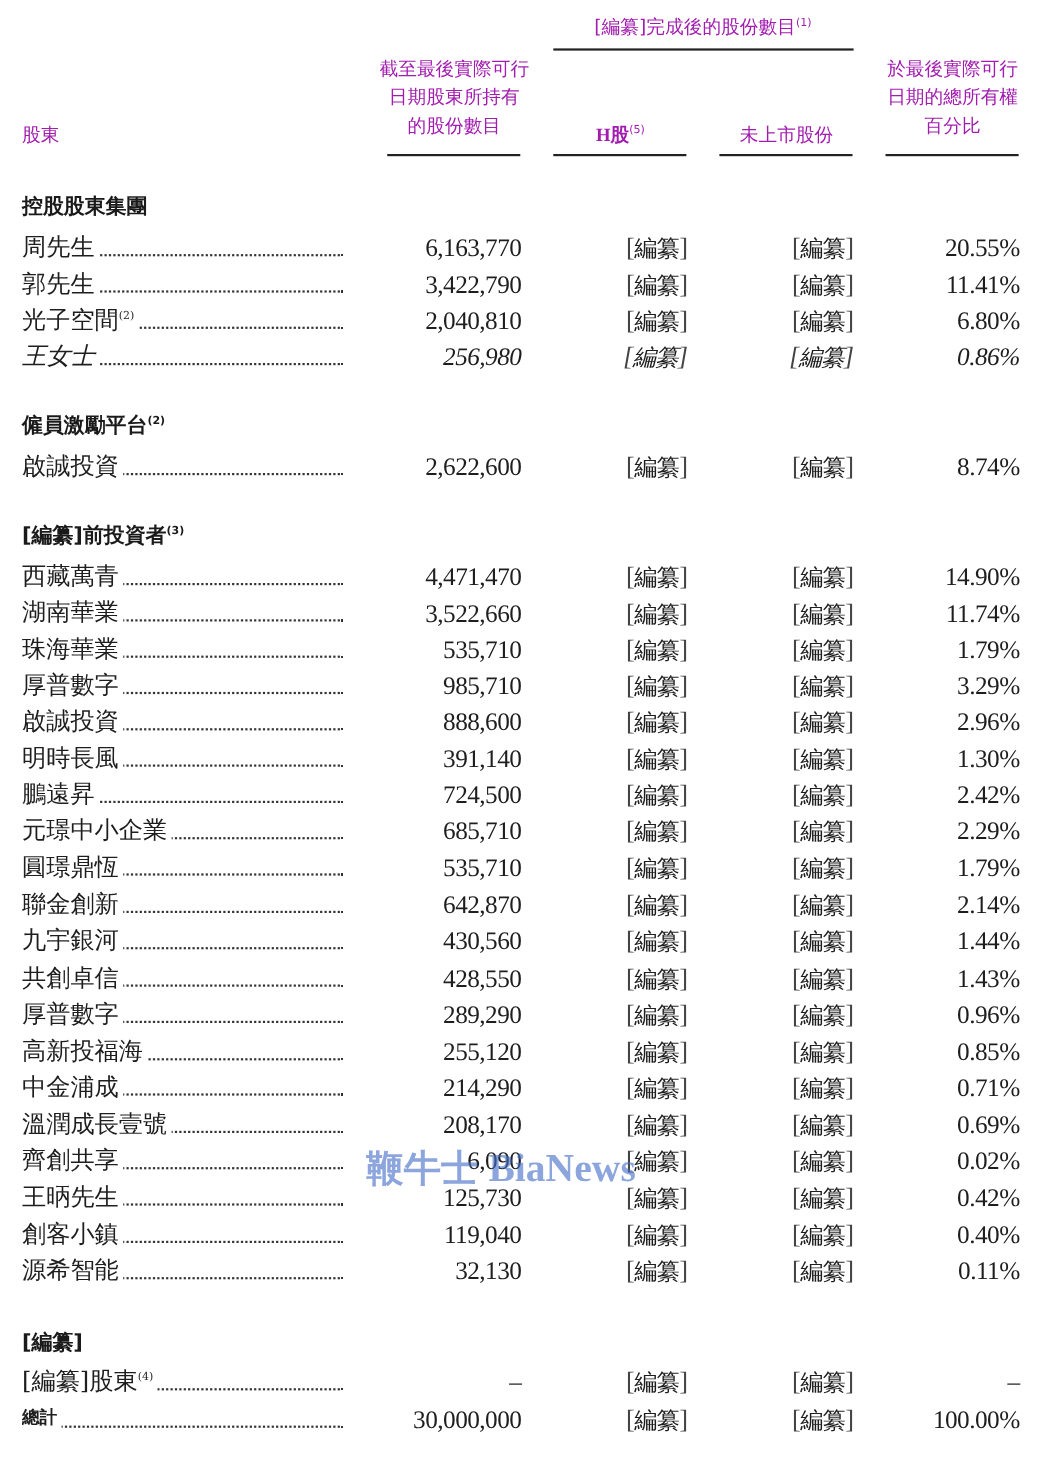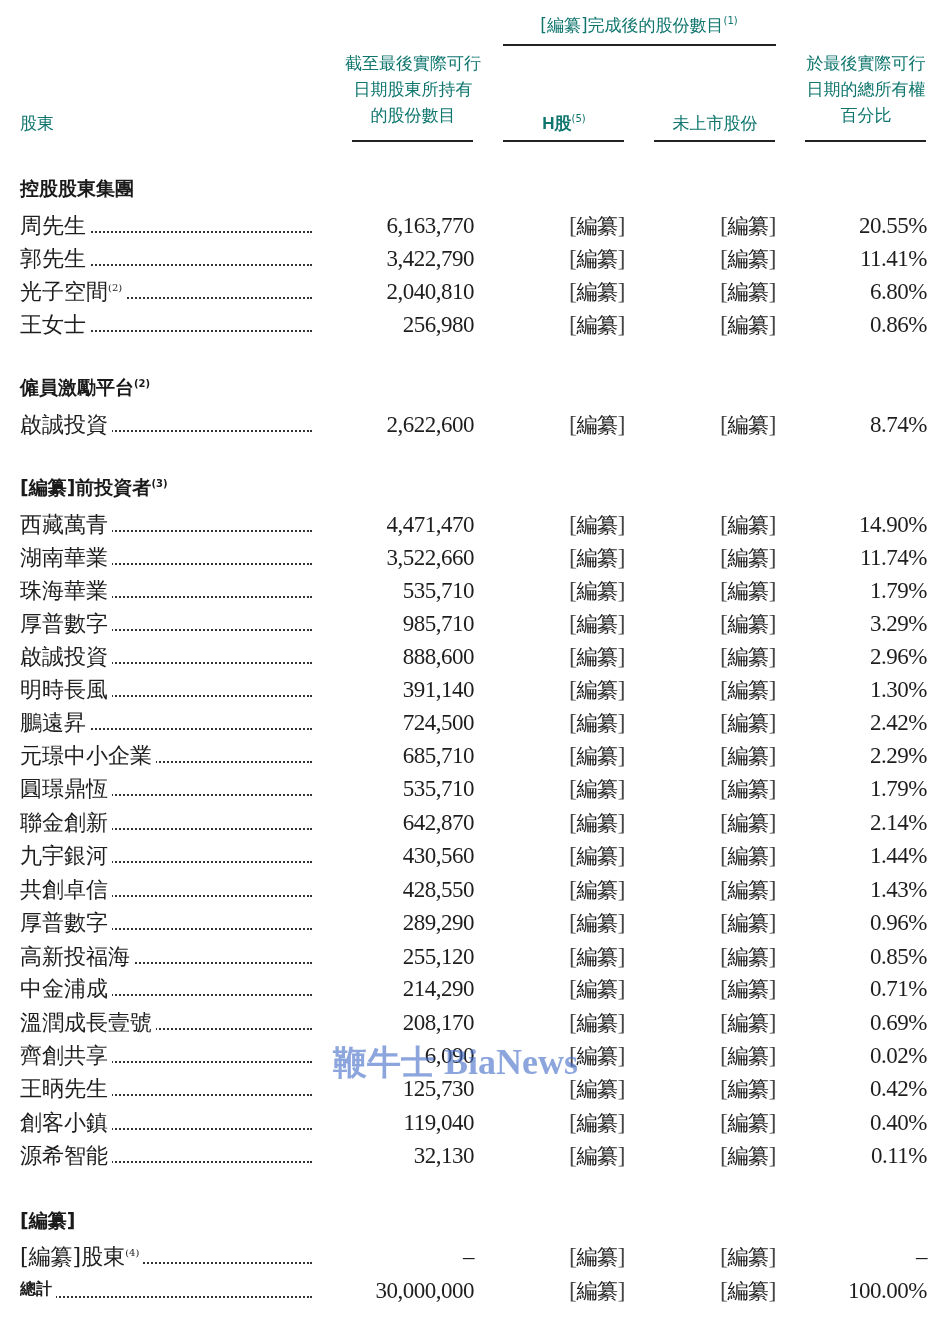--- a/index.html
+++ b/index.html
@@ -2,21 +2,21 @@
 <html><head>
 <meta charset="utf-8">
 <style>
   html, body { margin: 0; padding: 0; background: #ffffff; }
   body {
     width: 952px; height: 1330px; position: relative; overflow: hidden;
     font-family: "Liberation Serif", "DejaVu Serif", serif;
     color: #1e1e1e;
   }
   .abs { position: absolute; }
-  .hdr { font-family: "DejaVu Sans", "Liberation Sans", sans-serif; font-size: 17px; line-height: 26px; text-align: center; color: #0f766e; }
+  .hdr { font-family: "DejaVu Sans", "Liberation Sans", sans-serif; font-size: 17px; line-height: 26px; text-align: center; color: #a21caf; }
   .hdr-left { left: 20px; top: 110px; text-align: left; }
   .rule { position: absolute; height: 1.5px; background: #222; }
   .sup { font-size: 10px; vertical-align: super; line-height: 0; }
   .group { position: absolute; left: 20px; font-family: "DejaVu Sans", "Liberation Sans", sans-serif; font-weight: bold; font-size: 19px; line-height: 24px; color: #1a1a1a; }
   .row { position: absolute; left: 0; width: 952px; height: 33px; }
   .name {
     position: absolute; left: 20px; top: 0; width: 296px; height: 33px;
     font-size: 22px; line-height: 33px; white-space: nowrap; overflow: hidden;
     font-family: "DejaVu Serif", "Liberation Serif", serif; font-weight: normal;
   }
@@ -51,21 +51,21 @@
 
 <div class="abs hdr hdr-left">股東</div>
 
 <div class="abs hdr" style="left:342px; top:50px; width:142px;">
   <div>截至最後實際可行</div>
   <div>日期股東所持有</div>
   <div>的股份數目</div>
 </div>
 
 <div class="abs hdr" style="left:503px; top:110px; width:122px;">
-  <b style="font-family:Liberation Sans, sans-serif;">H股</b><span class="sup">(5)</span>
+  <b style="font-family:Liberation Serif, serif;">H股</b><span class="sup">(5)</span>
 </div>
 <div class="abs hdr" style="left:654px; top:110px; width:122px;">未上市股份</div>
 
 <div class="abs hdr" style="left:795px; top:50px; width:142px;">
   <div>於最後實際可行</div>
   <div>日期的總所有權</div>
   <div>百分比</div>
 </div>
 
 <div class="rule" style="left:352px; top:140px; width:121px;"></div>
@@ -89,21 +89,21 @@
       <div class="num c3"><span class="redacted"><span class="br">[</span><span>編纂</span><span class="br">]</span></span></div>
       <div class="num c4">11.41%</div>
     </div>
     <div class="row" style="top: 275px;">
       <div class="name"><div class="dots"></div><span class="name-text"><span>光子空間</span><span class="sup">(2)</span></span></div>
       <div class="num c1">2,040,810</div>
       <div class="num c2"><span class="redacted"><span class="br">[</span><span>編纂</span><span class="br">]</span></span></div>
       <div class="num c3"><span class="redacted"><span class="br">[</span><span>編纂</span><span class="br">]</span></span></div>
       <div class="num c4">6.80%</div>
     </div>
-    <div class="row" style="top: 308px;">
+    <div class="row" style="top: 308px; font-style: italic;">
       <div class="name"><div class="dots"></div><span class="name-text"><span>王女士</span><span class="sup"></span></span></div>
       <div class="num c1">256,980</div>
       <div class="num c2"><span class="redacted"><span class="br">[</span><span>編纂</span><span class="br">]</span></span></div>
       <div class="num c3"><span class="redacted"><span class="br">[</span><span>編纂</span><span class="br">]</span></span></div>
       <div class="num c4">0.86%</div>
     </div>
     <div class="group" style="top: 375px;"><span>僱員激勵平台</span><span class="sup">(2)</span></div>
     <div class="row" style="top: 408px;">
       <div class="name"><div class="dots"></div><span class="name-text"><span>啟誠投資</span><span class="sup"></span></span></div>
       <div class="num c1">2,622,600</div>

